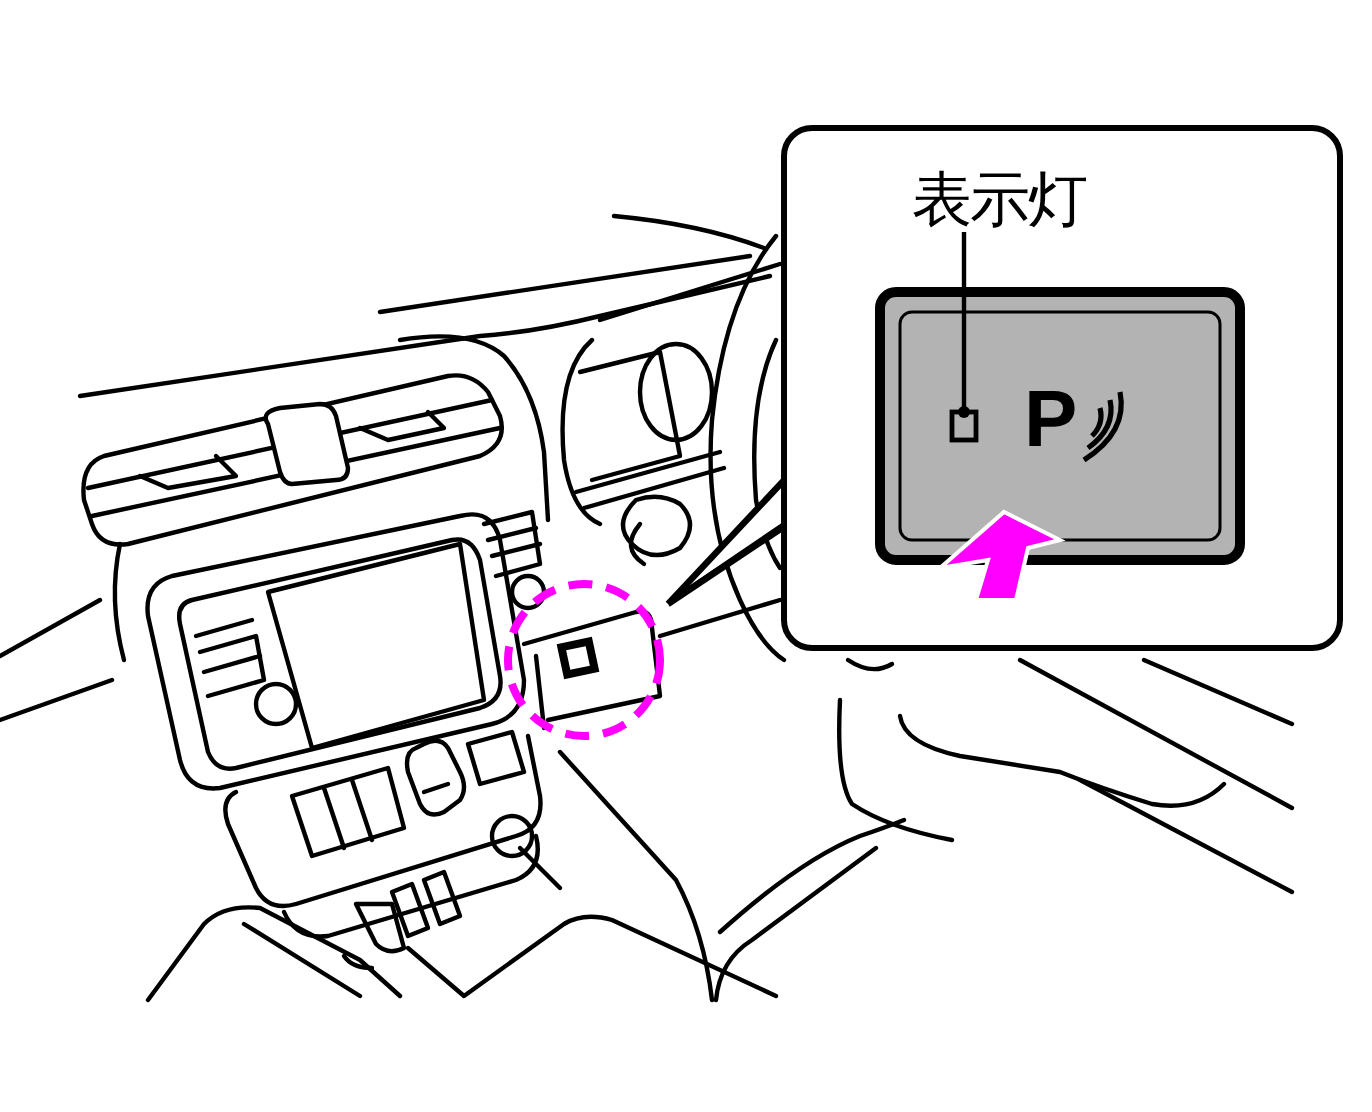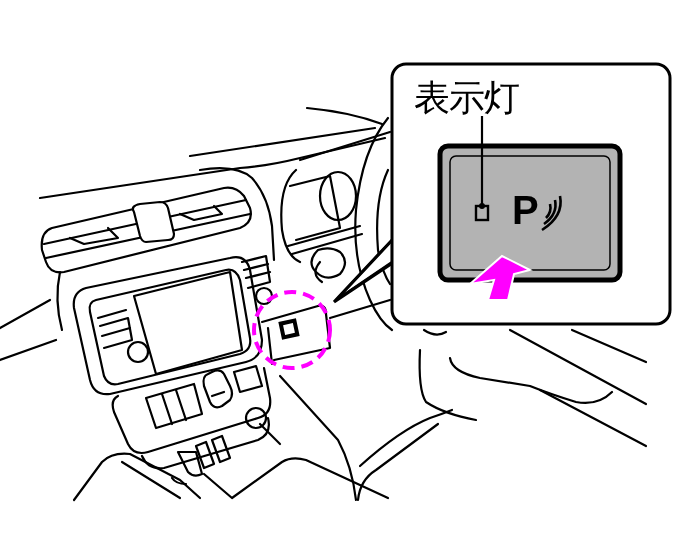--- a/index.html
+++ b/index.html
@@ -2,23 +2,23 @@
 <html><head>
   <meta charset="utf-8">
   <style>
     html, body { margin: 0; padding: 0; background: #ffffff; }
     body { width: 686px; height: 556px; overflow: hidden; position: relative; font-family: "DejaVu Sans", sans-serif; }
     #stage { position: absolute; left: 0; top: 0; width: 686px; height: 556px; }
     .ln { fill: none; stroke: #000; stroke-width: 2.2; stroke-linecap: round; stroke-linejoin: round; }
     .ln-thick { fill: none; stroke: #000; stroke-width: 3.2; stroke-linejoin: round; }
     .fill-w { fill: #fff; stroke: #000; stroke-width: 2.2; stroke-linejoin: round; }
     .label {
-      position: absolute; left: 414px; top: 84px;
-      font-size: 36px; line-height: 34px; color: #000;
-      font-family: Liberation Mono, monospace; letter-spacing: -1px;
+      position: absolute; left: 456px; top: 84px;
+      font-size: 30px; line-height: 34px; color: #000;
+      font-family: Liberation Sans, sans-serif; letter-spacing: -1px;
     }
     .p-glyph {
       position: absolute; left: 512px; top: 190px;
       font-size: 40px; font-weight: bold; line-height: 40px; color: #000;
       font-family: "Liberation Sans", sans-serif;
     }
   </style>
 </head>
 <body>
 

